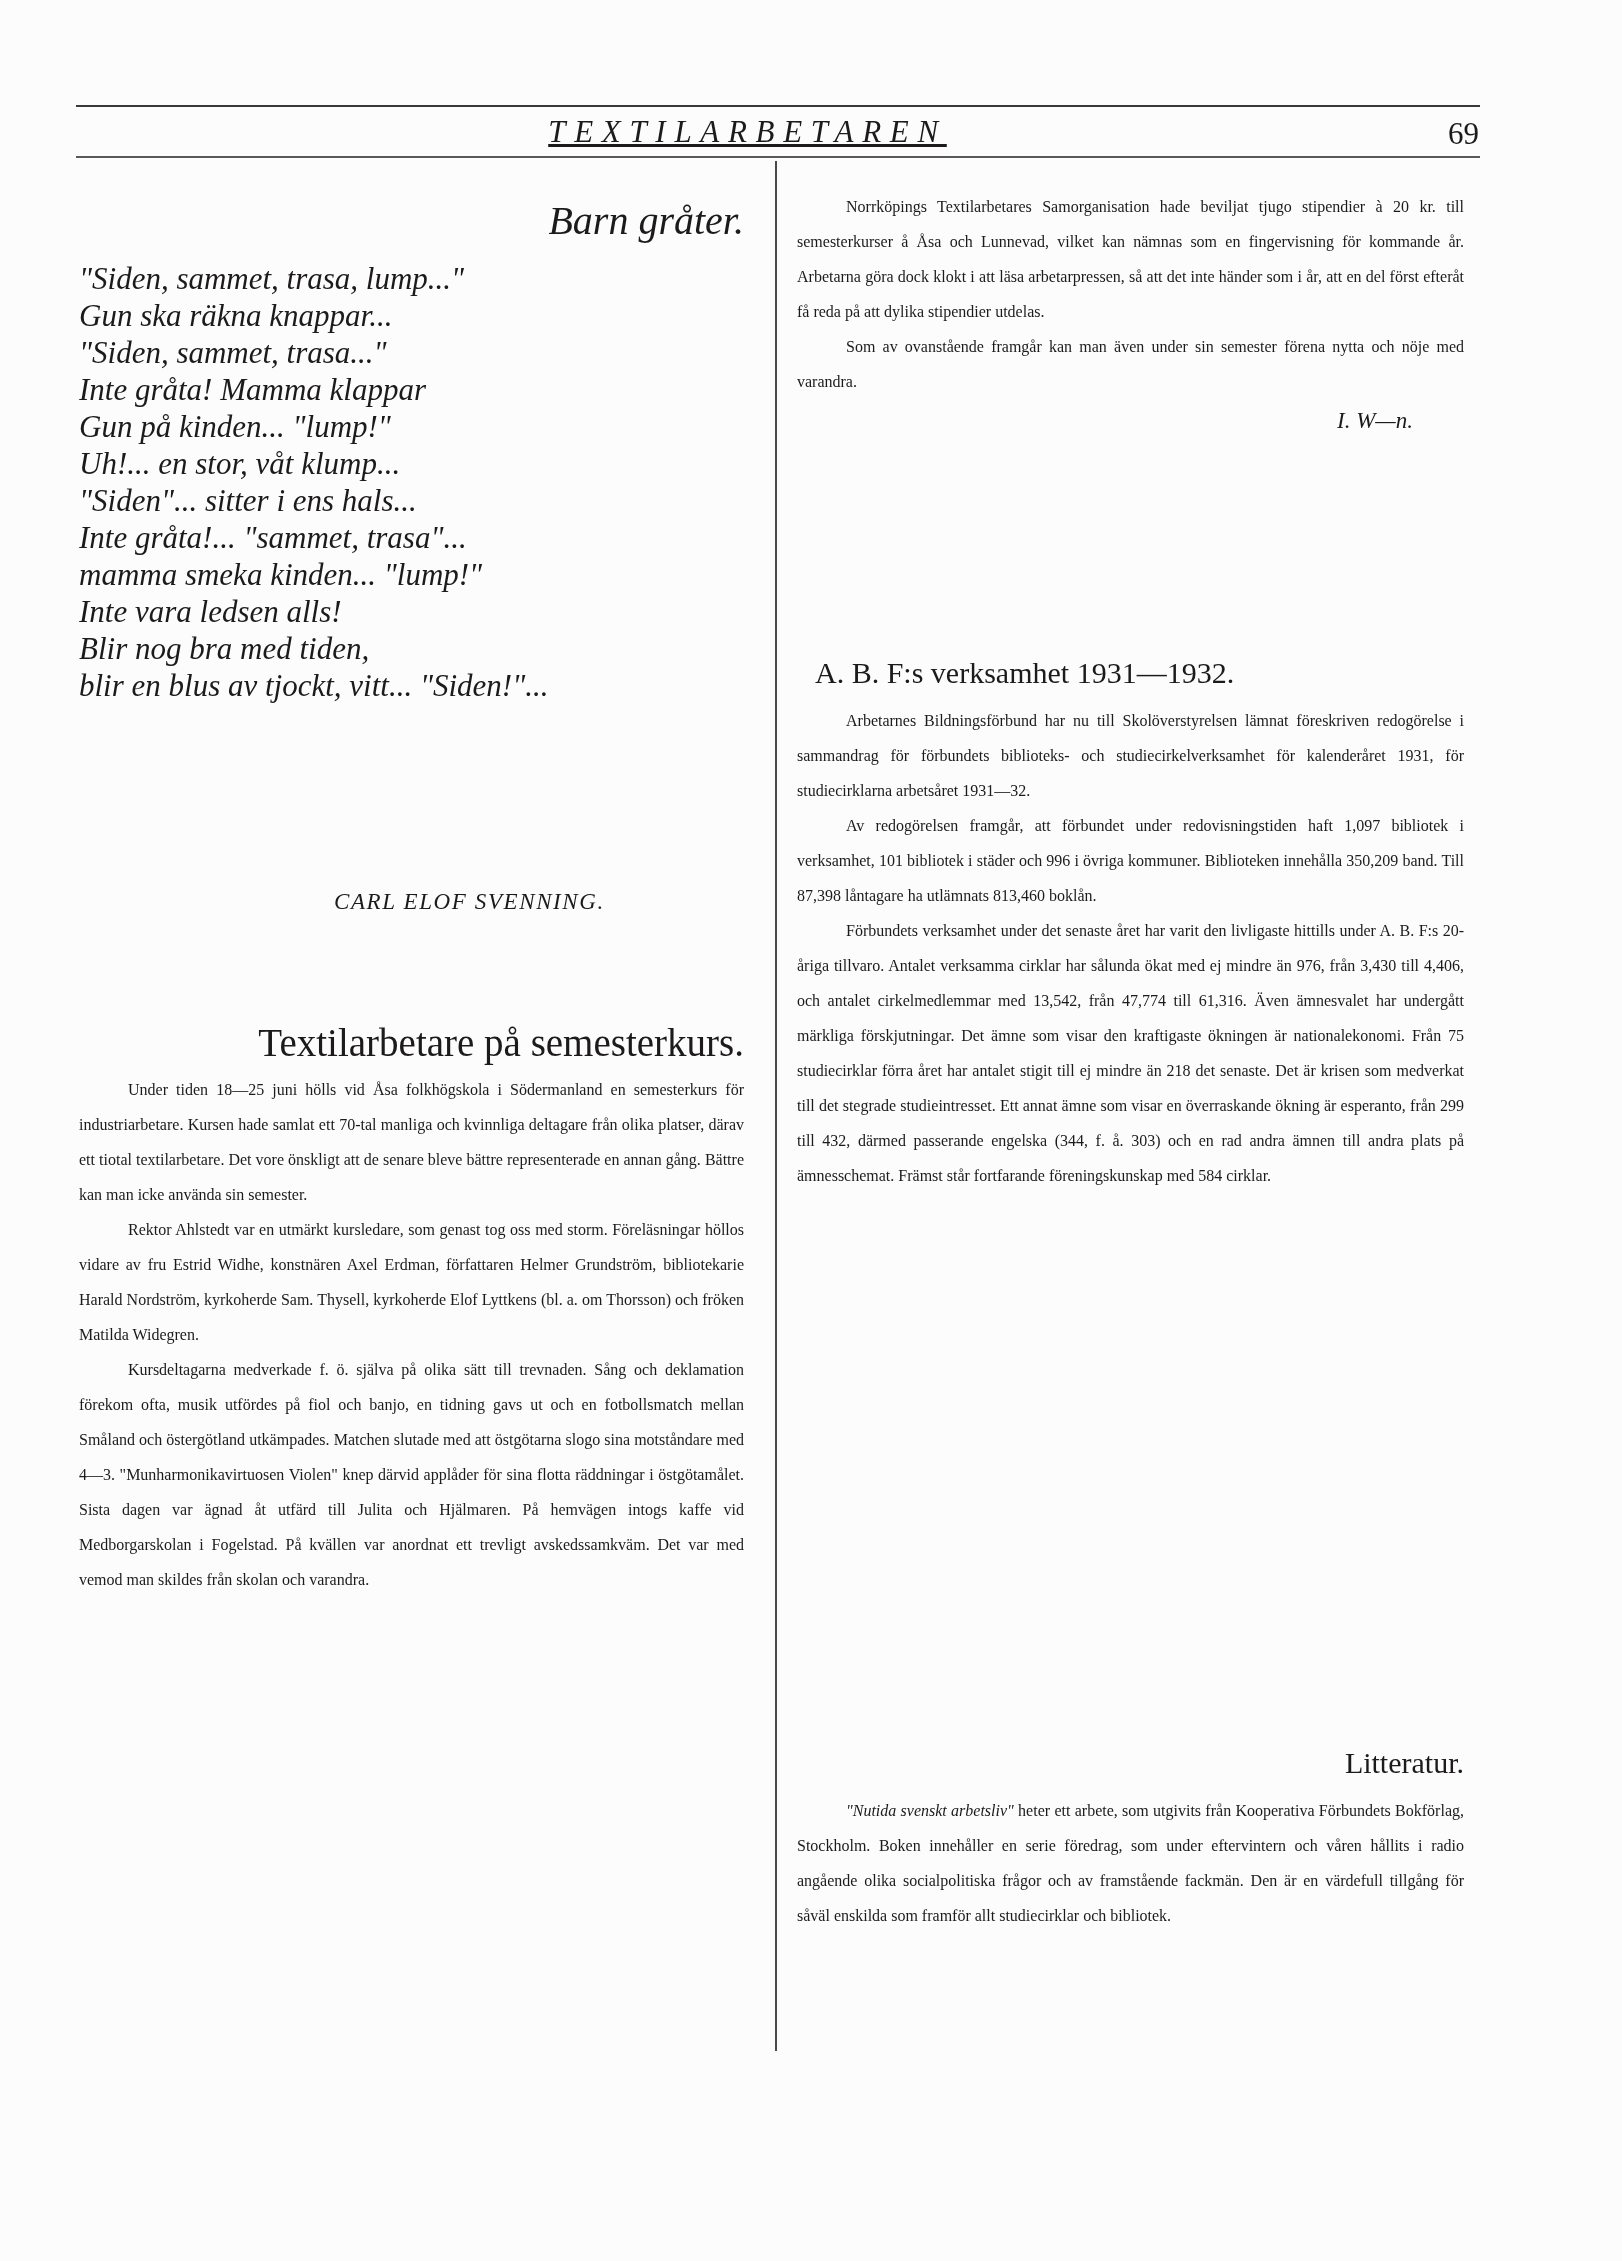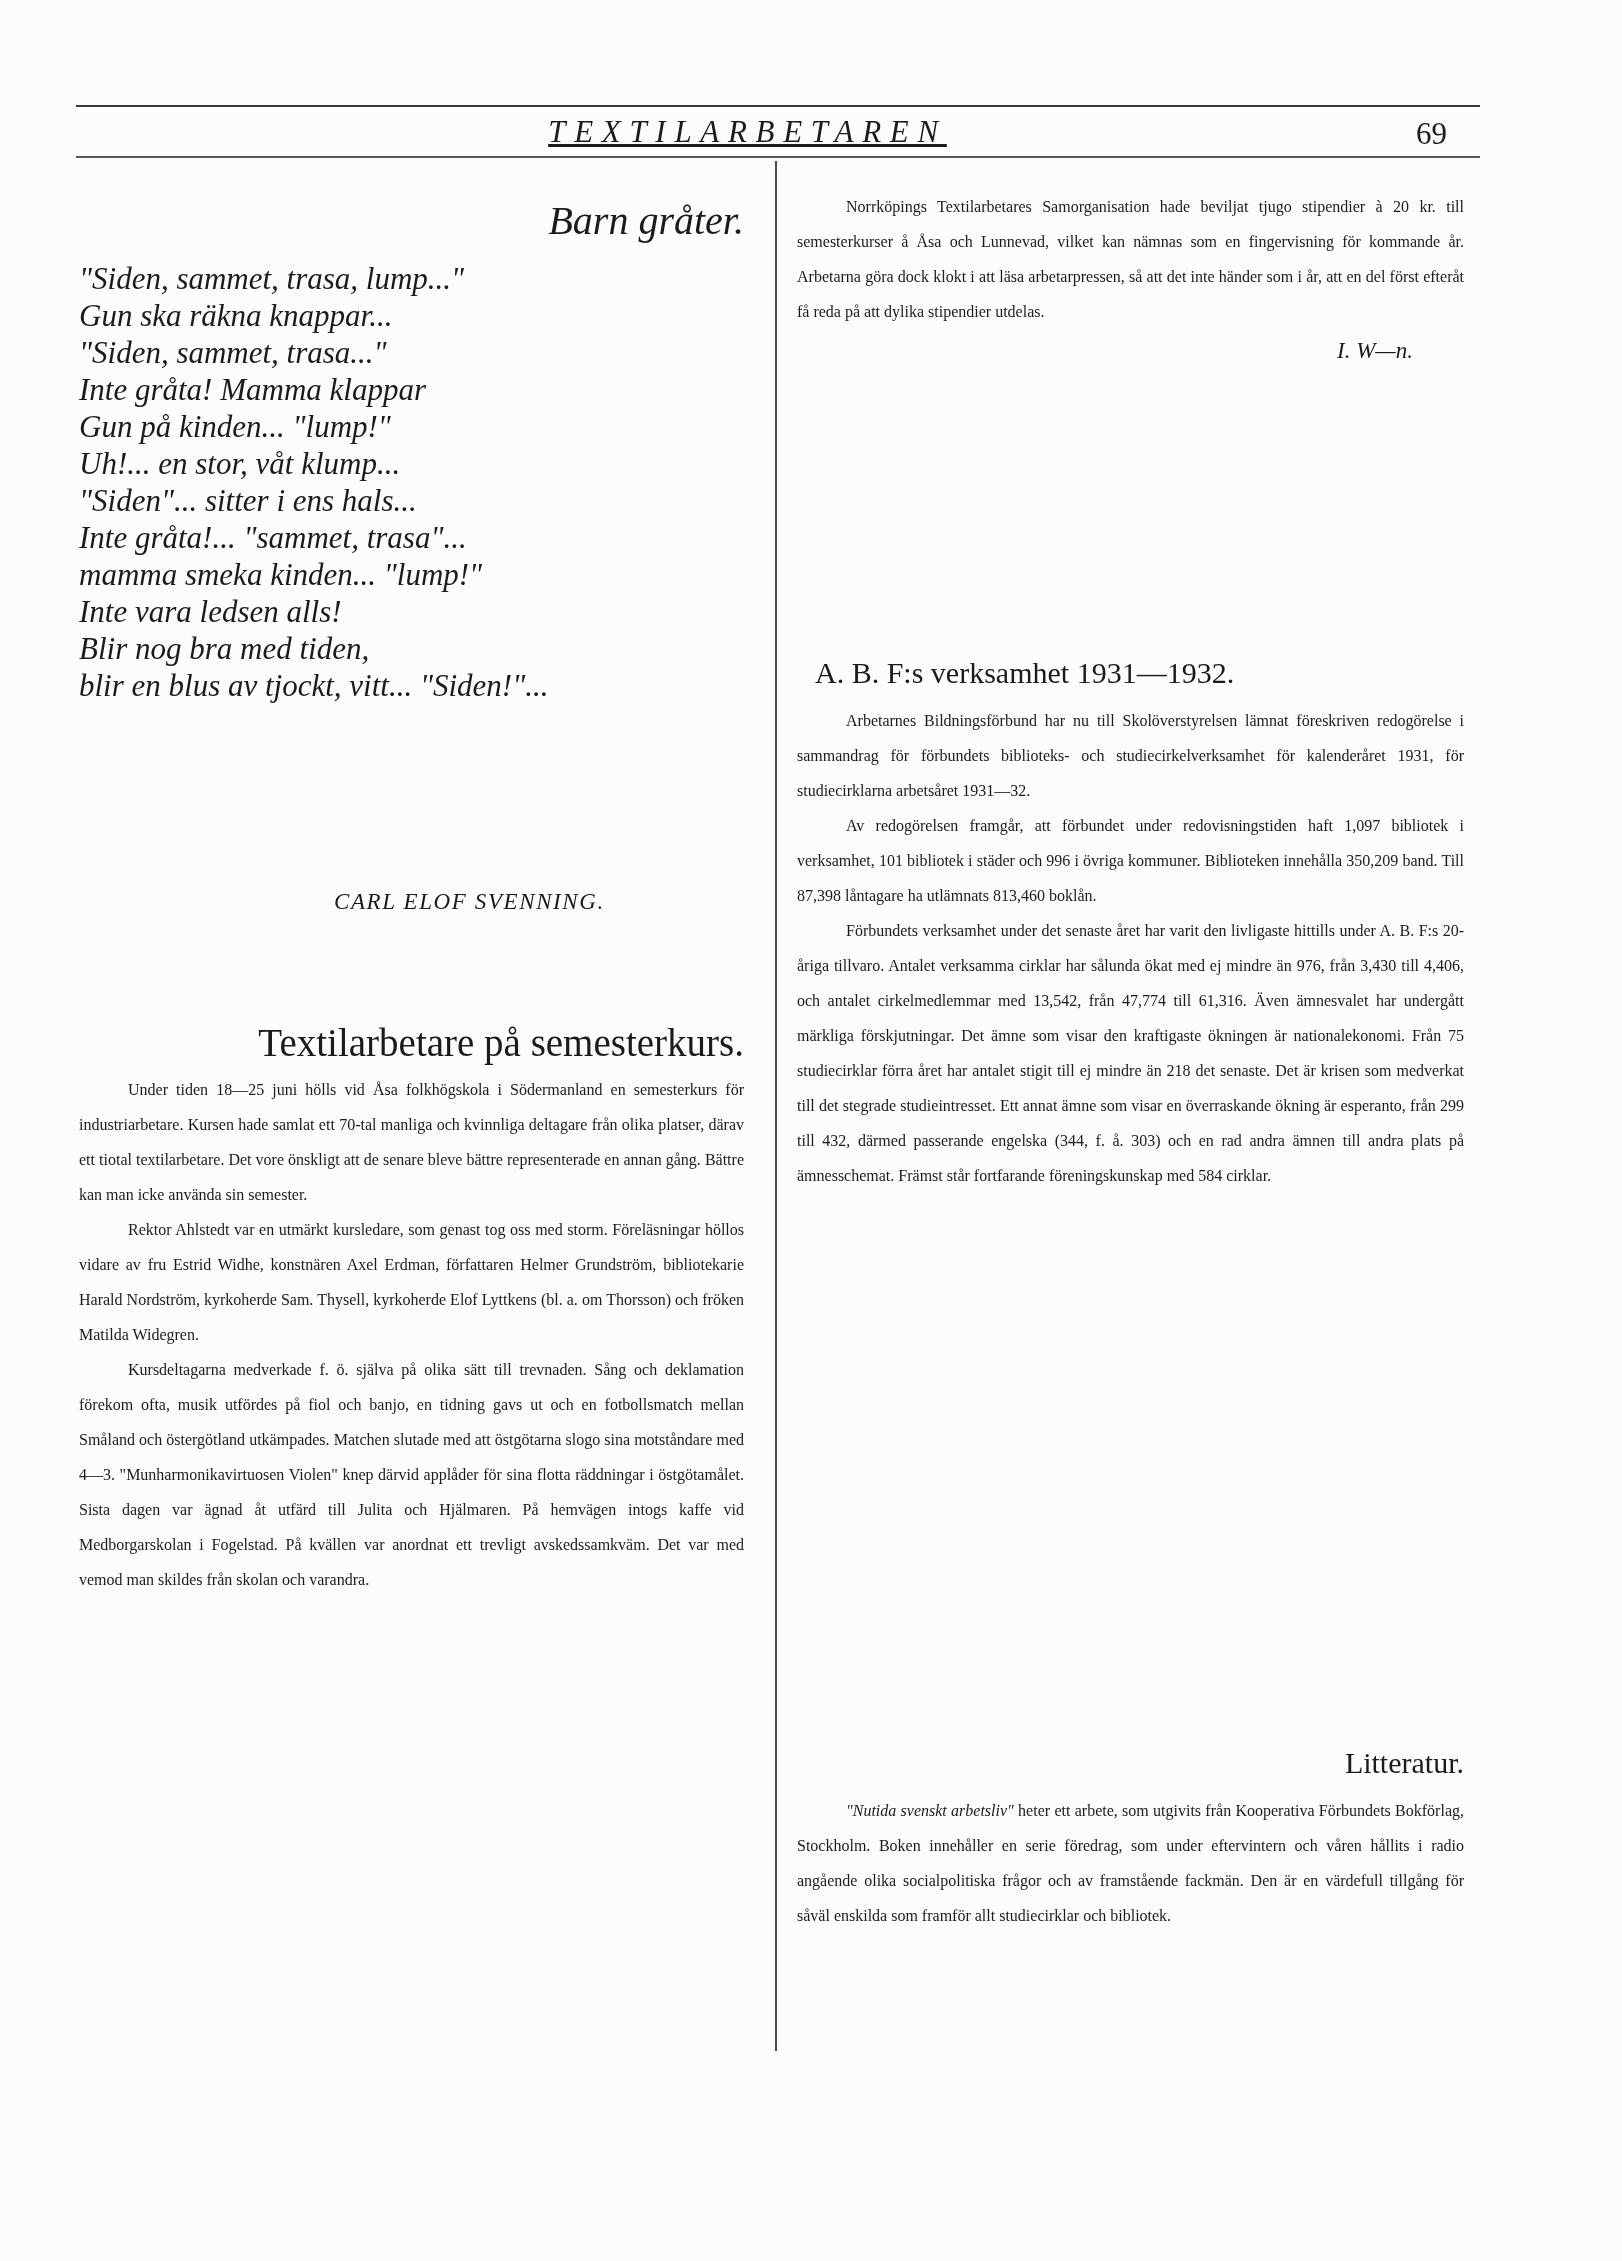--- a/index.html
+++ b/index.html
@@ -9,21 +9,21 @@
     font-family:"Liberation Serif","DejaVu Serif",serif;
     color:#1c1a1a;
   }
   .rule-top { position:absolute; left:76px; top:105px; width:1404px; height:2.4px; background:#3a3838; }
   .rule-bottom { position:absolute; left:76px; top:156px; width:1404px; height:1.6px; background:#5a5858; }
   .running-head {
     position:absolute; left:472px; top:110px; width:551px; text-align:center;
     font-size:31px; font-style:italic; letter-spacing:8.7px; line-height:44px;text-decoration:underline;
   }
   .page-number {
-    position:absolute; left:1416px; top:114px; width:63px; 
+    position:absolute; left:1416px; top:114px; width:63px; text-align:right;
     font-size:31px; line-height:39px;font-family:Liberation Serif, serif;
   }
   .col-divider { position:absolute; left:775px; top:161px; width:1.6px; height:1890px; background:#4a4848; }
 
   .col { position:absolute; }
   .col-left { left:79px; width:665px; }
   .col-right { left:797px; width:667px; }
 
   .poem-title {
     position:absolute; left:79px; top:189px; width:665px; text-align:right;
@@ -80,20 +80,21 @@
 
 <div class="col col-left" style="top:1015px;">
   <div class="headline">Textilarbetare på semesterkurs.</div>
   <p class="para" style="margin-top:1.6px;"><span class="ind"></span><span>Under tiden 18—25 juni hölls vid Åsa folkhögskola i Södermanland en semesterkurs för industriarbetare. Kursen hade samlat ett 70-tal manliga och kvinnliga deltagare från olika platser, därav ett tiotal textilarbetare. Det vore önskligt att de senare bleve bättre representerade en annan gång. Bättre kan man icke använda sin semester.</span></p>
   <p class="para"><span class="ind"></span><span>Rektor Ahlstedt var en utmärkt kursledare, som genast tog oss med storm. Föreläsningar höllos vidare av fru Estrid Widhe, konstnären Axel Erdman, författaren Helmer Grundström, bibliotekarie Harald Nordström, kyrkoherde Sam. Thysell, kyrkoherde Elof Lyttkens (bl. a. om Thorsson) och fröken Matilda Widegren.</span></p>
   <p class="para"><span class="ind"></span><span>Kursdeltagarna medverkade f. ö. själva på olika sätt till trevnaden. Sång och deklamation förekom ofta, musik utfördes på fiol och banjo, en tidning gavs ut och en fotbollsmatch mellan Småland och östergötland utkämpades. Matchen slutade med att östgötarna slogo sina motståndare med 4—3. "Munharmonikavirtuosen Violen" knep därvid applåder för sina flotta räddningar i östgötamålet. Sista dagen var ägnad åt utfärd till Julita och Hjälmaren. På hemvägen intogs kaffe vid Medborgarskolan i Fogelstad. På kvällen var anordnat ett trevligt avskedssamkväm. Det var med vemod man skildes från skolan och varandra.</span></p>
 </div>
 
 <div class="col col-right" style="top:189px;">
   <p class="para"><span class="ind"></span><span>Norrköpings Textilarbetares Samorganisation hade beviljat tjugo stipendier à 20 kr. till semesterkurser å Åsa och Lunnevad, vilket kan nämnas som en fingervisning för kommande år. Arbetarna göra dock klokt i att läsa arbetarpressen, så att det inte händer som i år, att en del först efteråt få reda på att dylika stipendier utdelas.</span></p>
+  <p class="para"><span class="ind"></span><span>Som av ovanstående framgår kan man även under sin semester förena nytta och nöje med varandra.</span></p>
   <div class="signature">I. W—n.</div>
 </div>
 
 <div class="col col-right" style="top:645px;">
   <div class="headline headline-big" style="text-align:left;">A. B. F:s verksamhet 1931—1932.</div>
   <p class="para" style="margin-top:3.1px;"><span class="ind"></span><span>Arbetarnes Bildningsförbund har nu till Skolöverstyrelsen lämnat föreskriven redogörelse i sammandrag för förbundets biblioteks- och studiecirkelverksamhet för kalenderåret 1931, för studiecirklarna arbetsåret 1931—32.</span></p>
   <p class="para"><span class="ind"></span><span>Av redogörelsen framgår, att förbundet under redovisningstiden haft 1,097 bibliotek i verksamhet, 101 bibliotek i städer och 996 i övriga kommuner. Biblioteken innehålla 350,209 band. Till 87,398 låntagare ha utlämnats 813,460 boklån.</span></p>
   <p class="para"><span class="ind"></span><span>Förbundets verksamhet under det senaste året har varit den livligaste hittills under A. B. F:s 20-åriga tillvaro. Antalet verksamma cirklar har sålunda ökat med ej mindre än 976, från 3,430 till 4,406, och antalet cirkelmedlemmar med 13,542, från 47,774 till 61,316. Även ämnesvalet har undergått märkliga förskjutningar. Det ämne som visar den kraftigaste ökningen är nationalekonomi. Från 75 studiecirklar förra året har antalet stigit till ej mindre än 218 det senaste. Det är krisen som medverkat till det stegrade studieintresset. Ett annat ämne som visar en överraskande ökning är esperanto, från 299 till 432, därmed passerande engelska (344, f. å. 303) och en rad andra ämnen till andra plats på ämnesschemat. Främst står fortfarande föreningskunskap med 584 cirklar.</span></p>
 </div>
 

